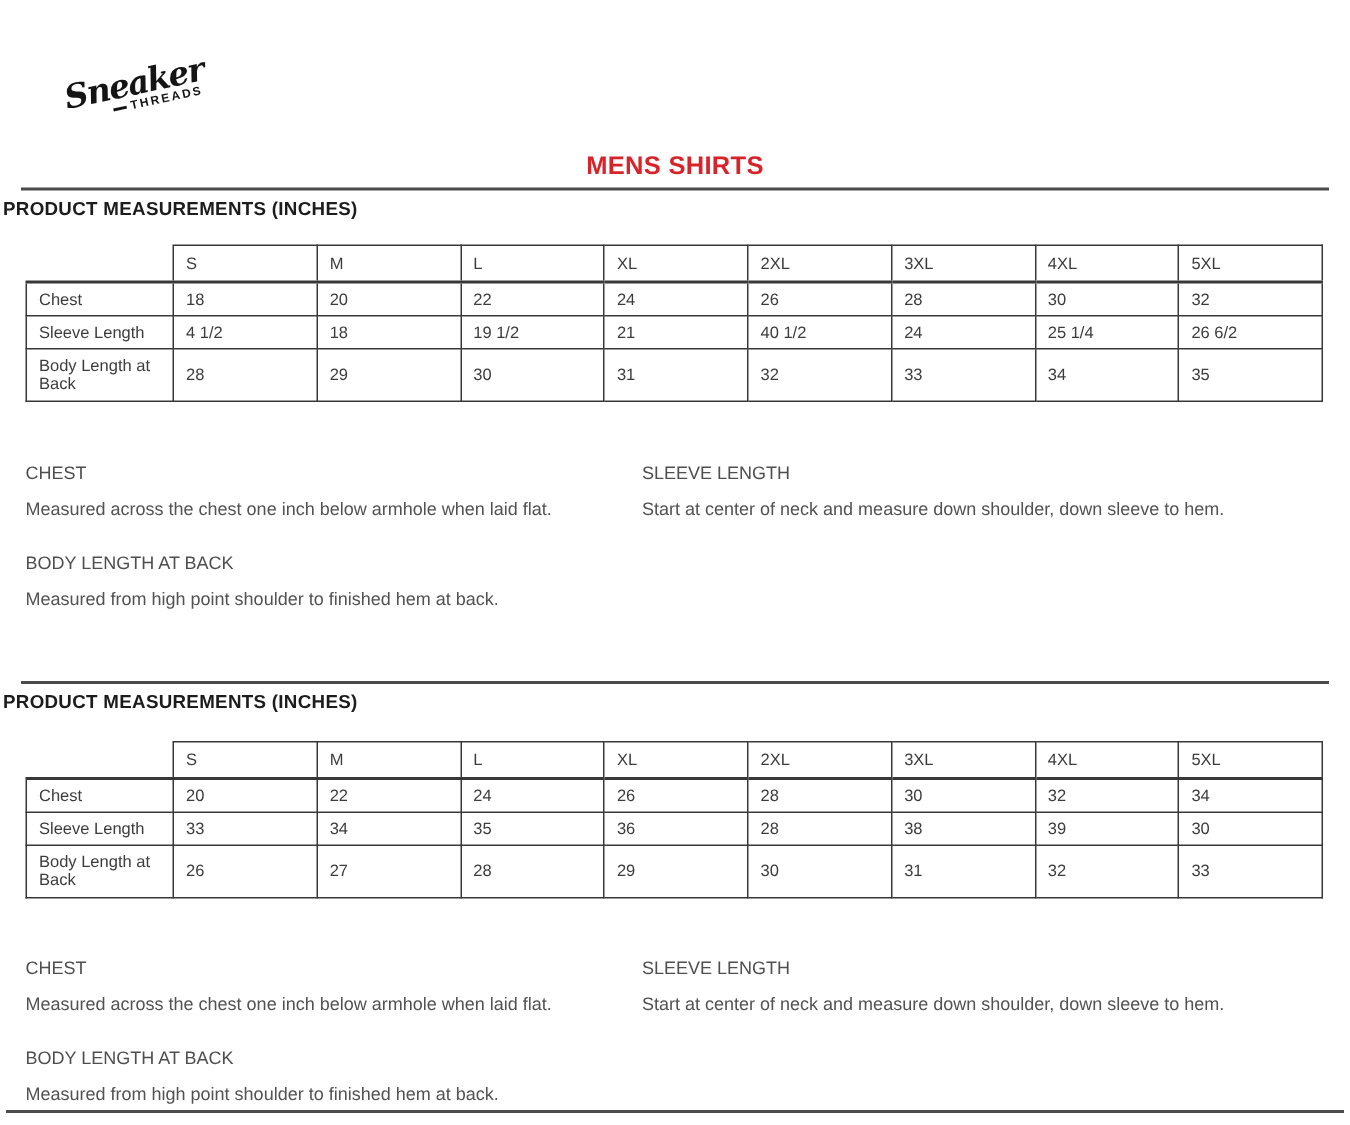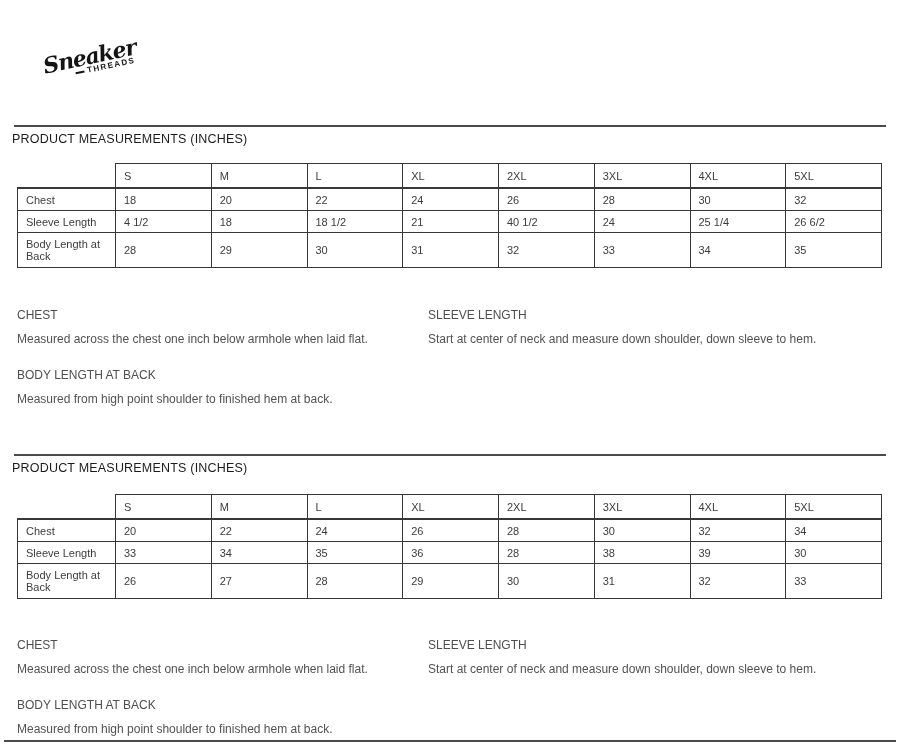--- a/index.html
+++ b/index.html
@@ -58,22 +58,22 @@
   }
   .rule {
     position: absolute;
     left: 14px;
     right: 14px;
     height: 0;
     border-top: 2px solid #4b4b4b;
   }
   .pm-label {
     position: absolute;
-    left: 12px;
-    font-weight: normal;
+    left: 2px;
+    font-weight: bold;
     font-size: 12.5px;
     color: #1c1c1c;
     letter-spacing: 0.2px;
   }
 
   
   table.size-table {
     position: absolute;
     left: 17px;
     width: 865px;
@@ -132,20 +132,21 @@
 <div class="page">
 
   <div class="logo">
     <div class="logo-script">Sneaker</div>
     <div class="logo-sub">
       <span class="dash"></span>
       <span>THREADS</span>
     </div>
   </div>
 
+  <h2 class="section-title" style="top:101px; margin:0; color:#d8232b;">MENS SHIRTS</h2>
   <div class="rule" style="top:125px;"></div>
   <div class="pm-label" style="top:132px;">PRODUCT MEASUREMENTS (INCHES)</div>
 
   <table class="size-table" style="top:163px;">
       <colgroup>
         <col style="width: 98px;">
         <col>
         <col>
         <col>
         <col>
@@ -176,21 +177,21 @@
           <td>24</td>
           <td>26</td>
           <td>28</td>
           <td>30</td>
           <td>32</td>
         </tr>
         <tr>
           <th>Sleeve Length</th>
           <td>4 1/2</td>
           <td>18</td>
-          <td>18 1/2</td>
+          <td>19 1/2</td>
           <td>21</td>
           <td>40 1/2</td>
           <td>24</td>
           <td>25 1/4</td>
           <td>26 6/2</td>
         </tr>
         <tr>
           <th>Body Length at Back</th>
           <td>28</td>
           <td>29</td>

